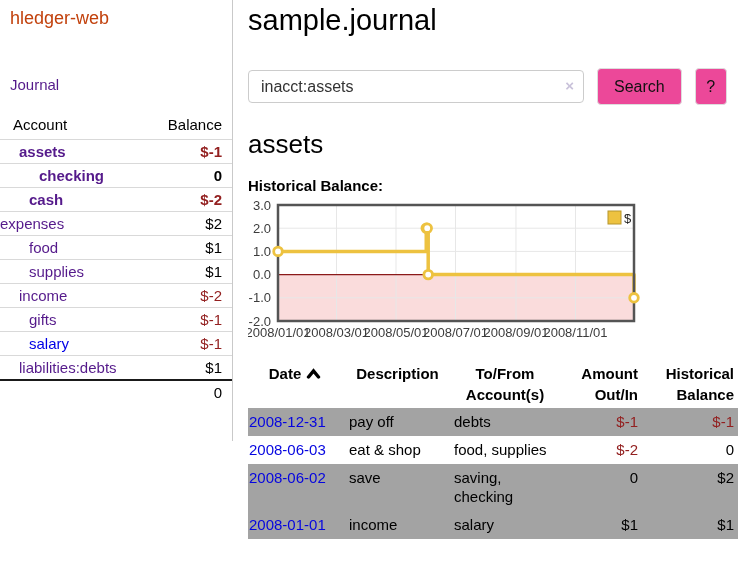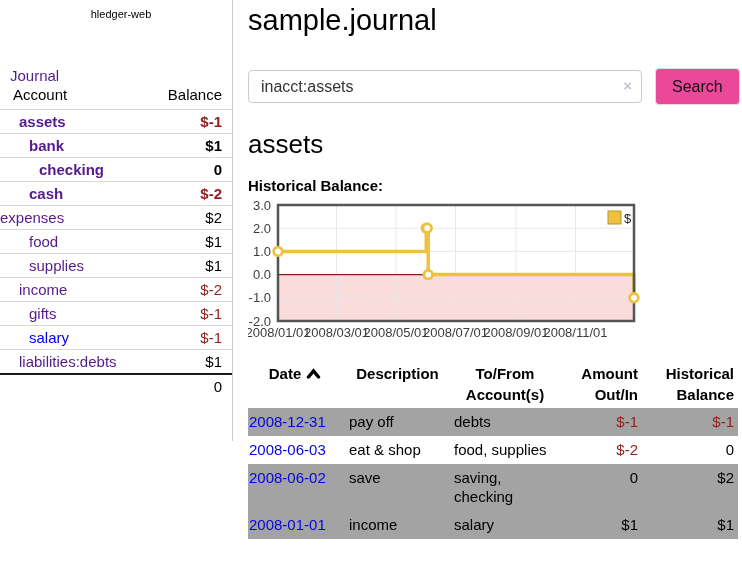--- a/index.html
+++ b/index.html
@@ -3,38 +3,38 @@
 <meta charset="utf-8">
 <style>
   html,body{margin:0;padding:0;background:#fff;color:#000;}
   body{width:742px;height:582px;overflow:hidden;font:15px "Liberation Sans",sans-serif;}
   a{text-decoration:none;}
   .layout{display:flex;align-items:flex-start;}
 
   
   .sidebar{width:233px;min-width:233px;box-sizing:border-box;height:441px;
            border-right:1px solid #c9c9c9;padding-top:8px;}
-  .brand{display:block;margin:0 0 0 10px;color:#000000;font-size:11px;text-align:center;}
+  .brand{display:block;margin:0 0 0 10px;color:#c2410c;font-size:18px;}
   .journal{display:block;margin:47px 0 0 10px;color:#551a8b;font-size:15px;}
-  .acct-table{width:100%;border-collapse:collapse;font-size:15px;}
+  .acct-table{width:100%;border-collapse:collapse;margin-top:21px;font-size:15px;}
   .acct-table th{font-weight:normal;text-align:left;padding:2px 0 6px 13px;}
   .acct-table th.bal-h{text-align:right;padding:2px 10px 6px 0;}
   .acct-table td{border-top:1px solid #d9d9d9;padding:3px 0 3px 0;line-height:17px;}
   .acct-table td.bal{text-align:right;padding-right:10px;white-space:nowrap;}
   .acct-table td.acct a{color:#551a8b;}
   .acct-table td.acct a.blue{color:#0000e6;}
   .acct-table tr.bold td,.acct-table tr.bold td a{font-weight:bold;}
   .neg{color:#932020;}
   .acct-table tfoot td{border-top:2px solid #1a1a1a;}
 
   
   .main{flex:1;padding-left:15px;box-sizing:border-box;}
   h1{font-size:29px;font-weight:400;margin:4px 0 0 0;}
   .search-row{display:flex;gap:13px;margin-top:31px;align-items:flex-start;}
-  .search-wrap{position:relative;width:394px;}
+  .search-wrap{position:relative;width:336px;}
   .search-wrap input{box-sizing:border-box;width:100%;height:33px;margin-top:2px;
       padding:4px 28px 4px 12px;font:16px "Liberation Sans",sans-serif;color:#333;
       border:1px solid #ccc;border-radius:4px;outline:none;}
   .clear-x{position:absolute;right:10px;top:10px;color:#c9c2da;font-weight:bold;
       font-size:15px;line-height:1;cursor:pointer;}
   .btn{height:37px;padding:0 16px;font:16px "Liberation Sans",sans-serif;background:#ec4899;
       border:1px solid #ddd;border-radius:4px;color:#111;cursor:pointer;}
   .btn-q{width:32px;padding:0;}
   h2{font-size:26px;font-weight:400;margin:24px 0 0 0;}
   .hist-label{font-weight:bold;font-size:15px;margin:17px 0 4px 0;}
@@ -63,24 +63,20 @@
       <thead>
         <tr>
           <th>Account</th>
           <th class="bal-h">Balance</th>
         </tr>
       </thead>
       <tbody id="accounts-body">
           <tr class="bold">
             <td class="acct" style="padding-left: 19px;"><a href="#">assets</a></td>
             <td class="bal neg">$-1</td>
-          </tr>
-          <tr class="bold">
-            <td class="acct" style="padding-left: 29px;"><a href="#">bank</a></td>
-            <td class="bal">$1</td>
           </tr>
           <tr class="bold">
             <td class="acct" style="padding-left: 39px;"><a href="#">checking</a></td>
             <td class="bal">0</td>
           </tr>
           <tr class="bold">
             <td class="acct" style="padding-left: 29px;"><a href="#">cash</a></td>
             <td class="bal neg">$-2</td>
           </tr>
           <tr>

